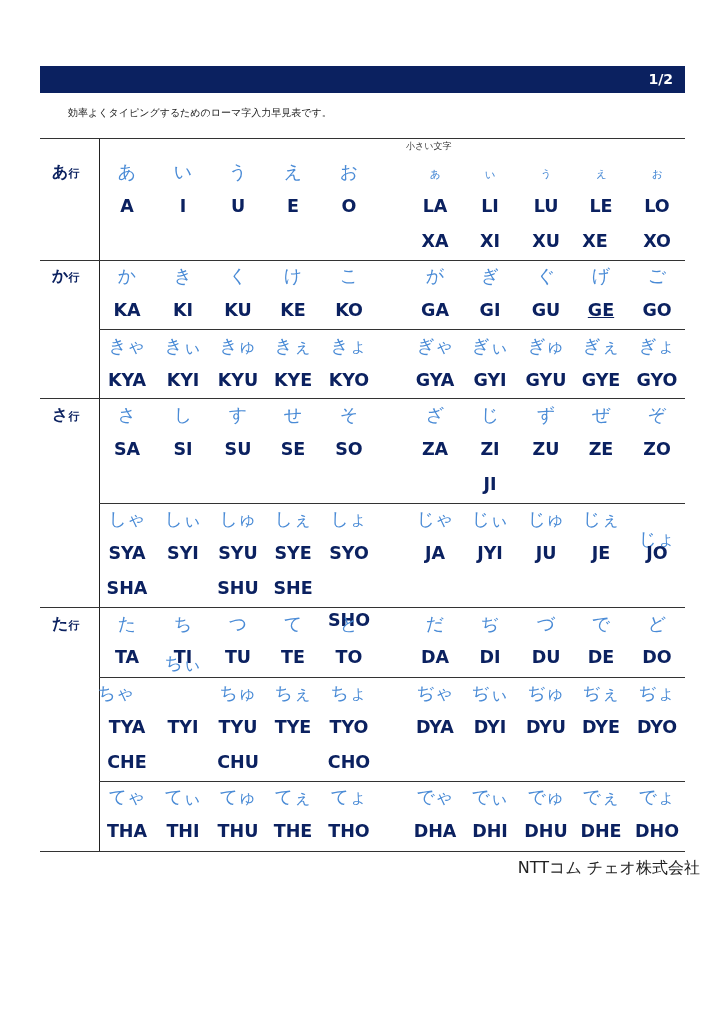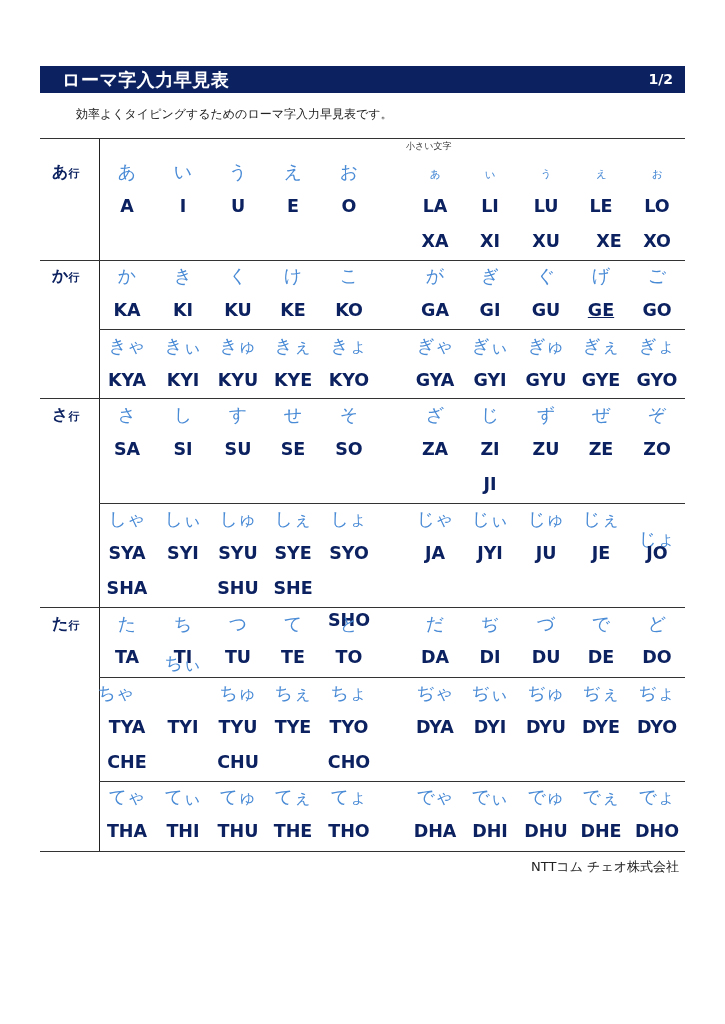--- a/index.html
+++ b/index.html
@@ -2,39 +2,38 @@
 <html><head>
 <meta charset="utf-8">
 <style>
   html, body { margin:0; padding:0; background:#ffffff; }
   body { width:725px; height:1024px; position:relative; overflow:hidden;
          font-family:"DejaVu Sans", "Liberation Sans", sans-serif; color:#0b2160; }
   .titlebar { position:absolute; left:40px; top:66px; width:645px; height:27px; background:#0b2160;
               color:#fff; }
   .titlebar .t { position:absolute; left:22px; top:2px; font-size:18px; font-weight:bold; letter-spacing:0.5px; }
   .titlebar .p { position:absolute; right:12px; top:5px; font-size:14px; font-weight:bold; }
-  .subtitle { position:absolute; left:68px; top:106px; font-size:12px; color:#222;margin-left:8px; }
+  .subtitle { position:absolute; left:68px; top:106px; font-size:10px; color:#222; }
   .hline { position:absolute; height:0; border-top:1.5px solid #333; }
   .hline.full { left:40px; width:645px; }
   .hline.part { left:99px; width:586px; }
   .vline { position:absolute; left:99px; top:138px; height:714px; border-left:1.5px solid #222; }
   .small-label { position:absolute; left:406px; top:140px; font-size:9px; color:#333; }
   .group-label { position:absolute; left:52px; font-size:16px; font-weight:bold; color:#0b2160; }
   .group-label small { font-size:11px; }
   .cell { position:absolute; width:56px; margin-left:-28px; text-align:center; white-space:nowrap; }
   .kana { font-size:18px; color:#4a8bd6; }
   .kana.small { font-size:13px; }
   .romaji { font-size:17.5px; font-weight:bold; color:#0b2160; font-family:"DejaVu Sans", sans-serif; }
-  .footer { position:absolute; right:46px; top:858px; font-size:13px; color:#222;text-align:center; }
+  .footer { position:absolute; right:25px; top:858px; font-size:16px; color:#222;text-align:center; }
 </style>
 </head>
 <body>
 
 <div class="titlebar">
-  <span class="t">ローマ字入力早見表</span>
   <span class="p">1/2</span>
 </div>
 
 <div class="subtitle">効率よくタイピングするためのローマ字入力早見表です。</div>
 
 <div class="small-label">小さい文字</div>
 
 <div class="vline"></div>
 
 <div id="lines">
@@ -71,21 +70,21 @@
     <div class="cell romaji" style="left: 293px; top: 196px;">E</div>
     <div class="cell romaji" style="left: 349px; top: 196px;">O</div>
     <div class="cell romaji" style="left: 435px; top: 196px;">LA</div>
     <div class="cell romaji" style="left: 490px; top: 196px;">LI</div>
     <div class="cell romaji" style="left: 546px; top: 196px;">LU</div>
     <div class="cell romaji" style="left: 601px; top: 196px;">LE</div>
     <div class="cell romaji" style="left: 657px; top: 196px;">LO</div>
     <div class="cell romaji" style="left: 435px; top: 231px;">XA</div>
     <div class="cell romaji" style="left: 490px; top: 231px;">XI</div>
     <div class="cell romaji" style="left: 546px; top: 231px;">XU</div>
-    <div class="cell romaji" style="left: 609px; top: 231px;">XE</div>
+    <div class="cell romaji" style="left: 595px; top: 231px;">XE</div>
     <div class="cell romaji" style="left: 657px; top: 231px;">XO</div>
     <div class="cell kana" style="left: 127px; top: 264px;">か</div>
     <div class="cell kana" style="left: 183px; top: 264px;">き</div>
     <div class="cell kana" style="left: 238px; top: 264px;">く</div>
     <div class="cell kana" style="left: 293px; top: 264px;">け</div>
     <div class="cell kana" style="left: 349px; top: 264px;">こ</div>
     <div class="cell kana" style="left: 435px; top: 264px;">が</div>
     <div class="cell kana" style="left: 490px; top: 264px;">ぎ</div>
     <div class="cell kana" style="left: 546px; top: 264px;">ぐ</div>
     <div class="cell kana" style="left: 601px; top: 264px;">げ</div>

